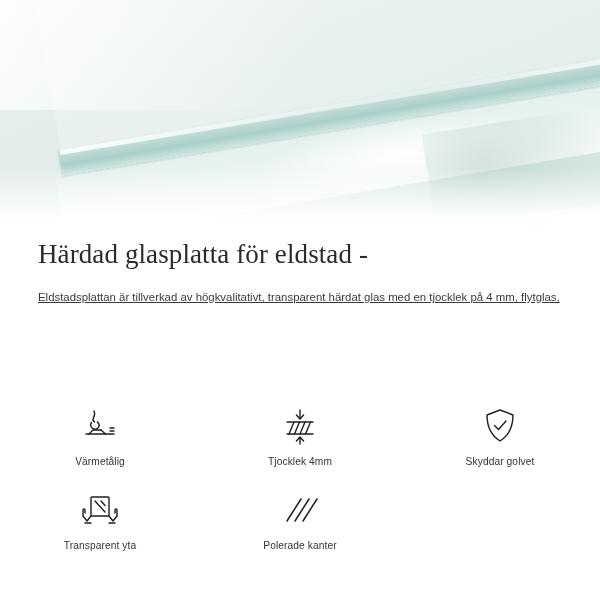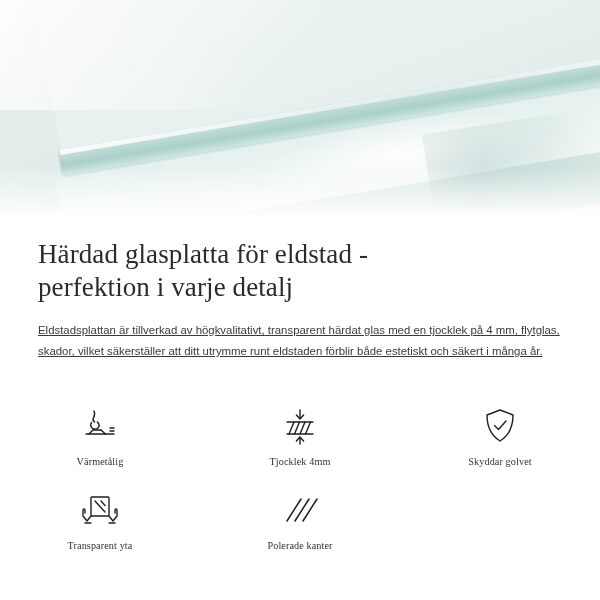--- a/index.html
+++ b/index.html
@@ -164,21 +164,20 @@
     display: flex;
     align-items: center;
     justify-content: center;
   }
   .feature .cap {
     margin-top: 8px;
     font-size: 10.2px;
     color: #333333;
     text-align: center;
     letter-spacing: .1px;
-    font-family: Liberation Serif, serif;
   }
   svg { display: block; }
 </style>
 </head>
 <body>
 
 <div class="page">
 
   <div class="hero">
     <div class="hero-bg"></div>
@@ -189,25 +188,23 @@
     <div class="glass-edge-hi"></div>
     <div class="glare-a"></div>
     <div class="glare-b"></div>
     <div class="corner-shadow"></div>
     <div class="hero-fade-bottom"></div>
   </div>
 
   <div class="content">
     <h1 class="title">
       <span>Härdad glasplatta för eldstad -</span><br>
-      <span>perfektion i varje detalj</span>
     </h1>
     <div class="body-copy">
       <div>Eldstadsplattan är tillverkad av högkvalitativt, transparent härdat glas med en tjocklek på 4 mm, flytglas,</div>
-      <div>skador, vilket säkerställer att ditt utrymme runt eldstaden förblir både estetiskt och säkert i många år.</div>
     </div>
   </div>
 
   <div class="features">
 
     <div class="feature">
       <div class="ico">
         <svg width="40" height="38" viewBox="0 0 40 38" fill="none" stroke="#1f1f1f" stroke-width="1.4" stroke-linecap="round" stroke-linejoin="round">
           <path d="M14 4 C15.6 7.2 14.2 9.4 13.4 11 C12.7 12.5 13.2 14.2 14.6 14.9"></path>
           <path d="M11.5 15.5 C10 17.6 10.6 20.4 12.8 21.6 C15.2 22.9 18 21.8 18.9 19.6 C19.6 17.9 19 16.6 17.4 15.1"></path>

